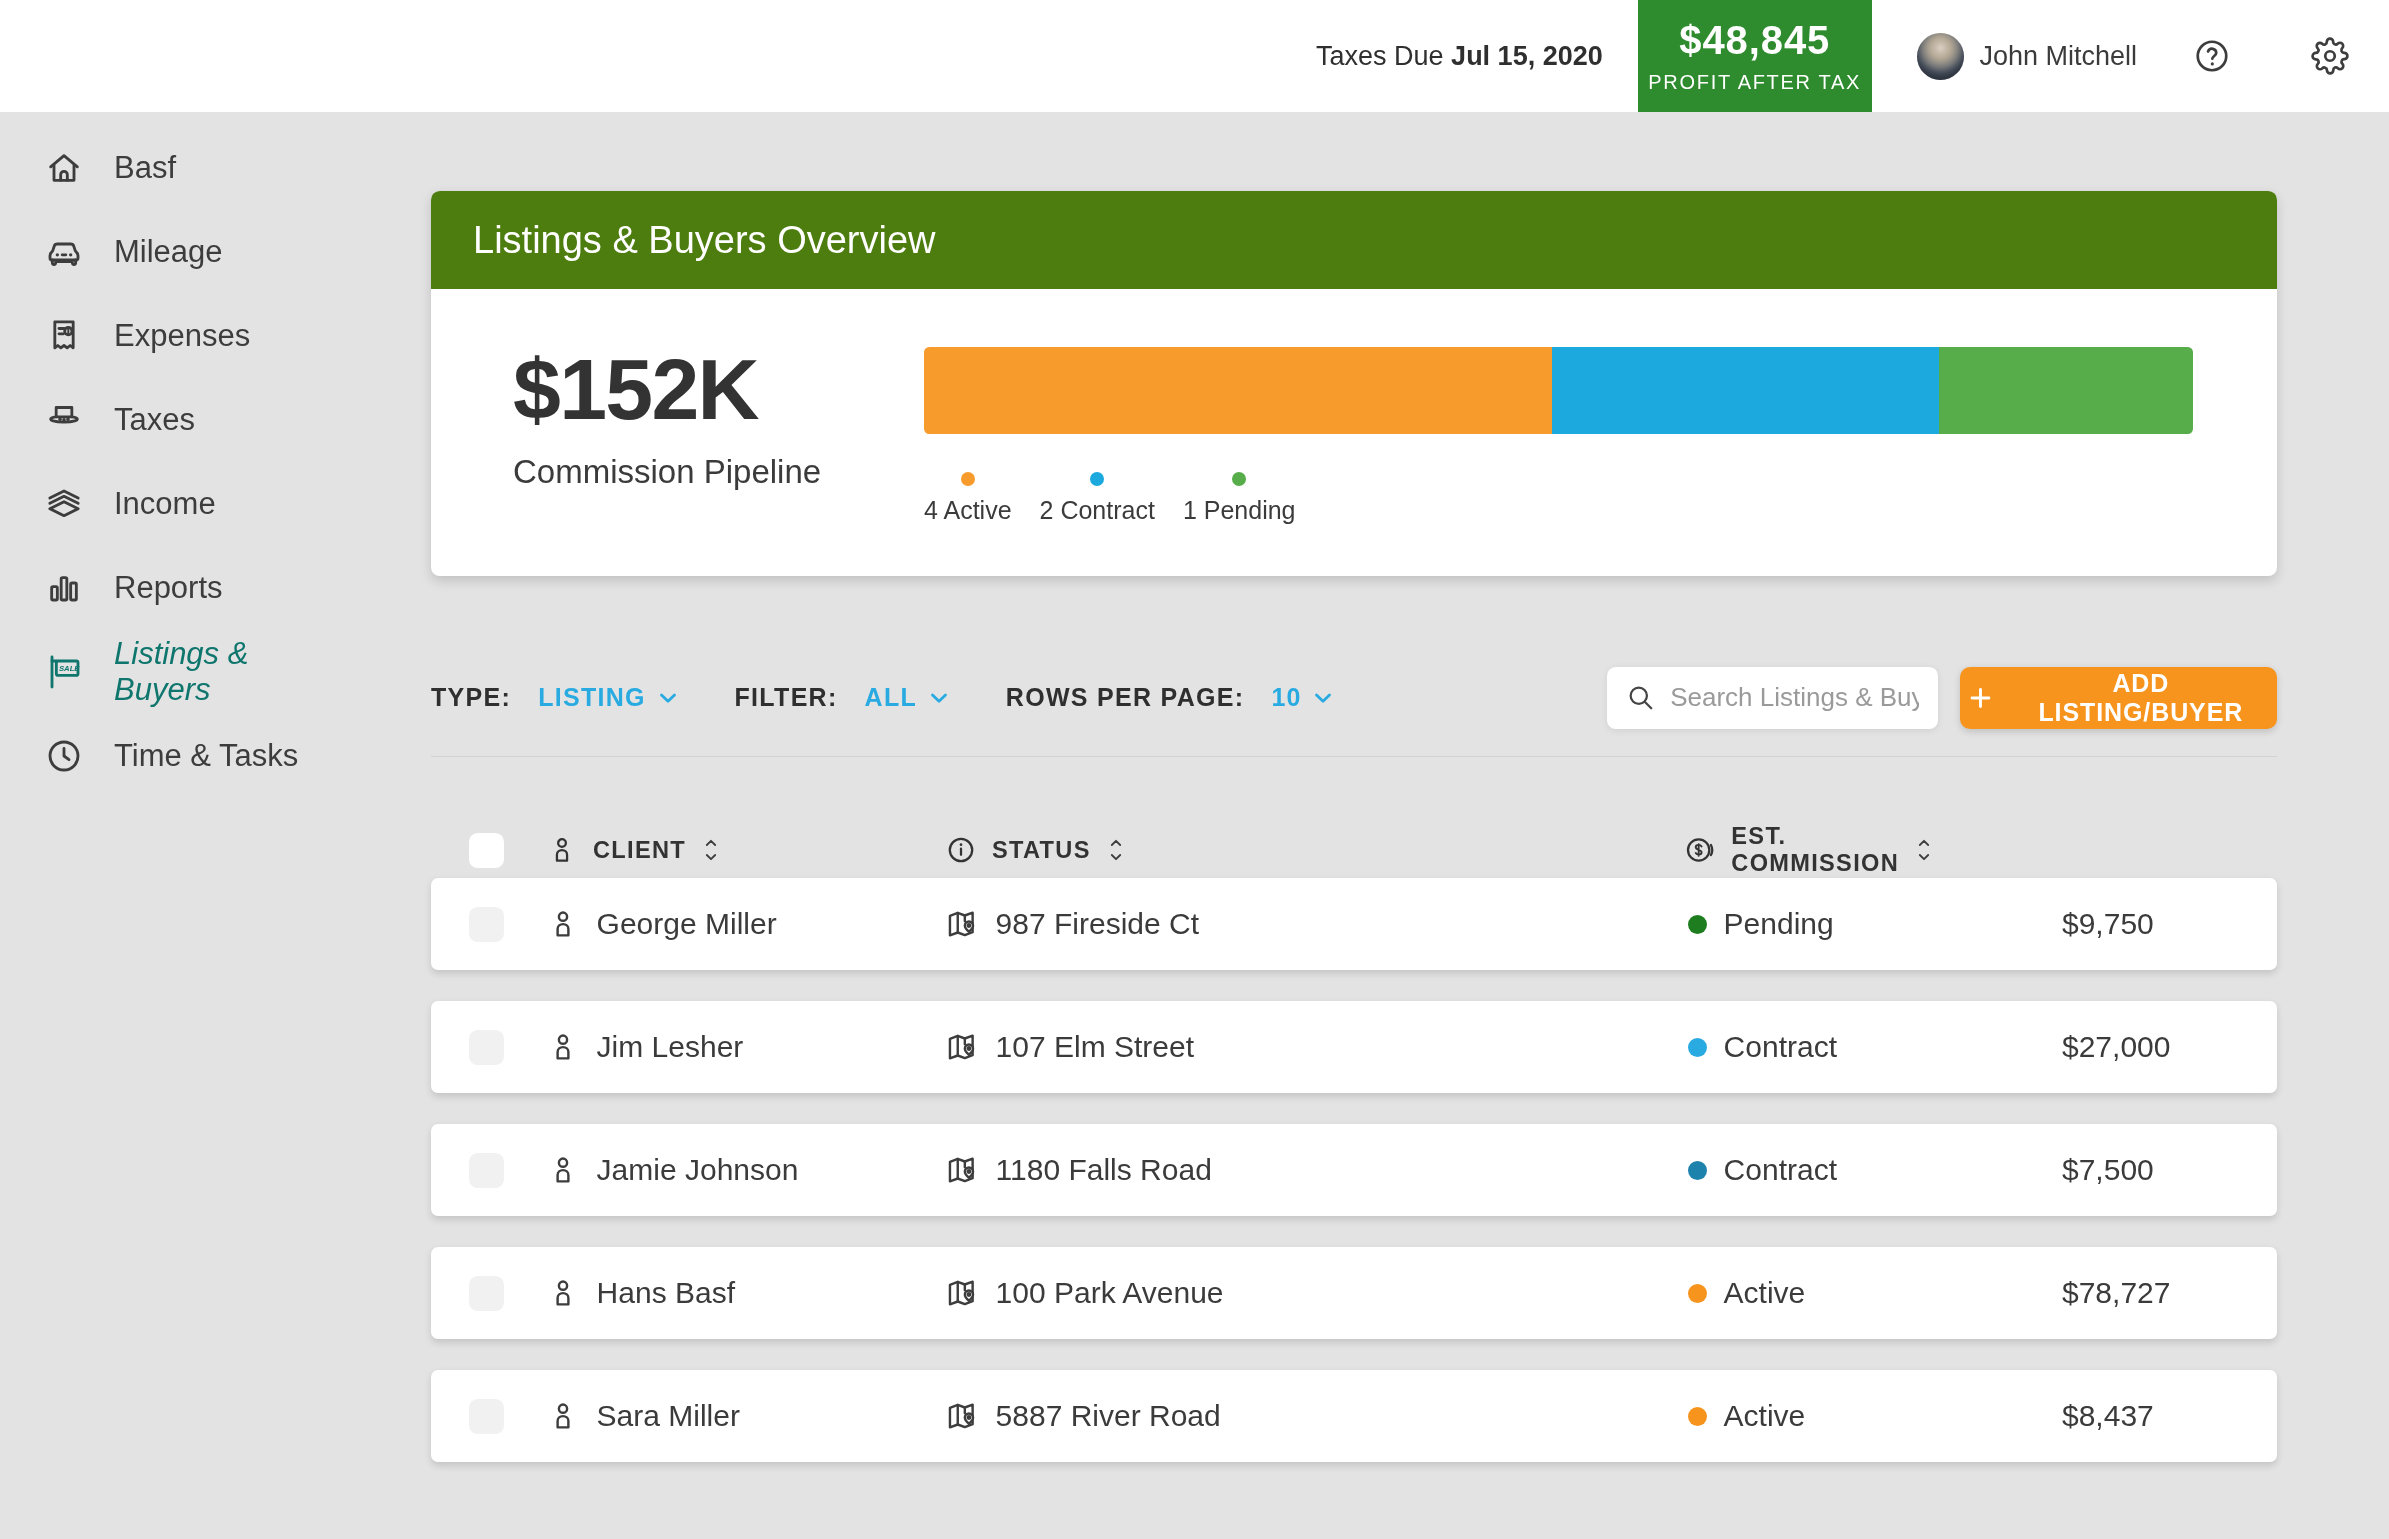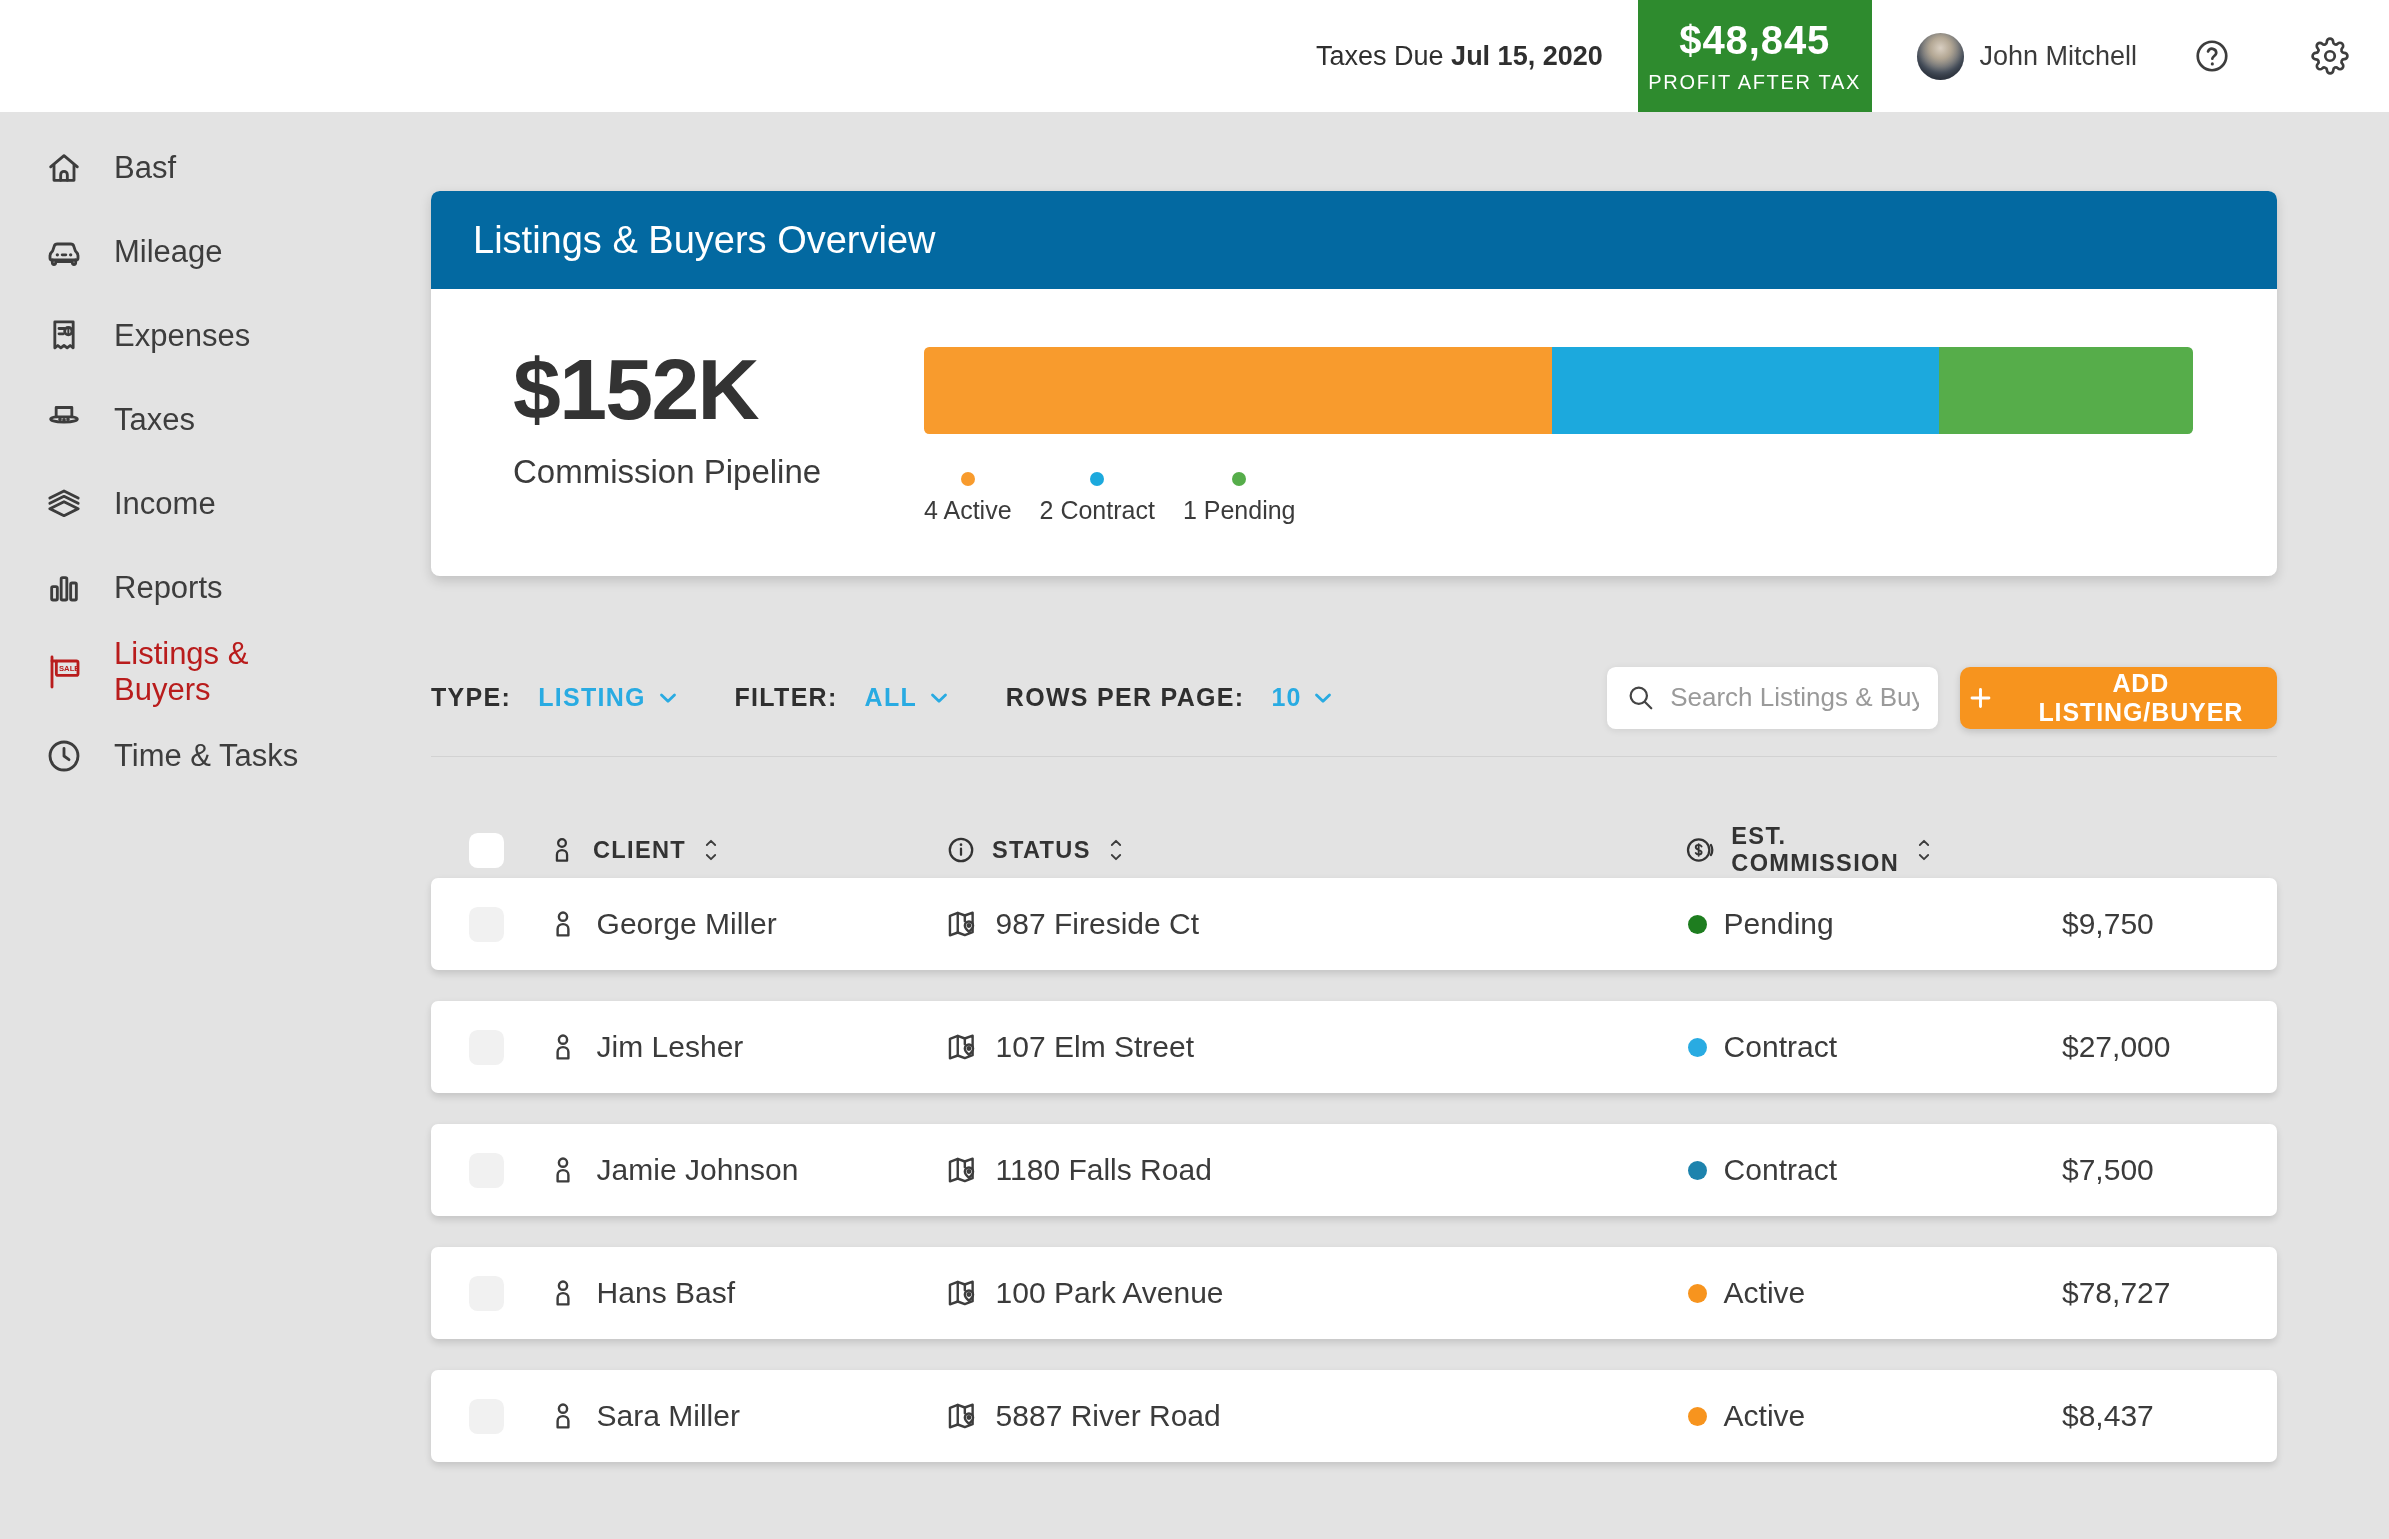--- a/index.html
+++ b/index.html
@@ -30,27 +30,27 @@
     box-shadow: inset 0 -7px 8.7px rgba(20,25,35,.55); }
   .user-name { font-size:27px; margin-left:15.7px; cursor:pointer; }
   .round-icon { color:#3d3d3d; cursor:pointer; }
   .help-wrap { margin-left:56px; }
   .gear-wrap { margin-left:80px; }
 
   
   .sidebar { position:absolute; left:0; top:112px; width:315px; padding-top:14px; }
   .side-item { height:84px; display:flex; align-items:center; padding-left:44px; gap:30px; font-size:31px; color:#3d3d3d; cursor:pointer; }
   .side-item .side-icon svg { width:40px; height:40px; }
-  .side-item.active { color:#b91c1c; }
+  .side-item.active { color:#0f766e;font-style:italic; }
 
   
   .main { position:absolute; left:431px; top:191px; width:1846px; }
 
   .card { background:#fff; border-radius:8.7px; box-shadow:0 4.4px 12.2px rgba(0,0,0,.15); overflow:hidden; }
-  .card-header { height:98px; background:#0369a1; color:#fff; display:flex; align-items:center; padding-left:42px; font-size:38px; }
+  .card-header { height:98px; background:#4d7c0f; color:#fff; display:flex; align-items:center; padding-left:42px; font-size:38px; }
   .card-body { display:flex; padding:0 84px 51px 82px; }
   .stat { width:411px; padding-top:51px; flex:none; }
   .stat-value { font-size:86px; font-weight:bold; letter-spacing:-1.7px; color:#333; }
   .stat-label { font-size:33px; margin-top:14px; color:#3b3b3b; }
   .chart { flex:1; padding-top:58px; }
   .bar { height:87px; border-radius:5.2px; overflow:hidden; display:flex; width:100%; }
   .bar-seg { height:100%; }
   .legend { display:flex; gap:28px; margin-top:38px; align-items:center; }
   .legend-item { display:flex; align-items:center; gap:9.6px; font-size:25px;flex-direction:column; }
   .legend-dot { width:14px; height:14px; border-radius:50%; flex:none; }

